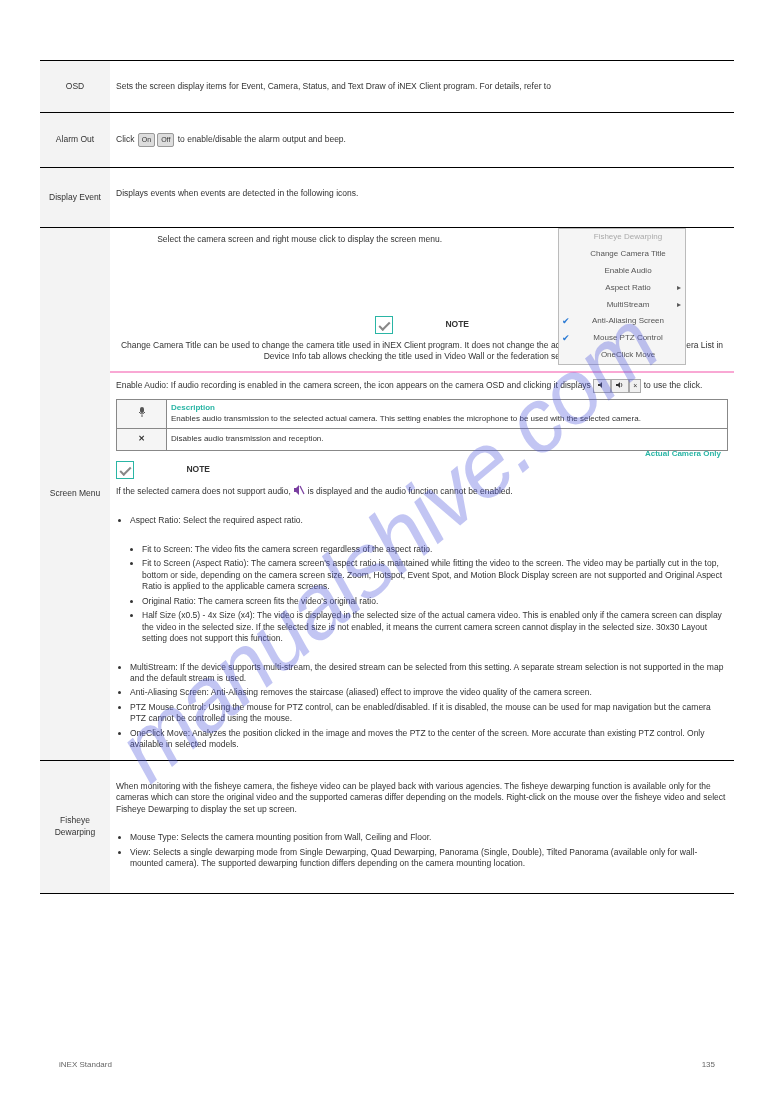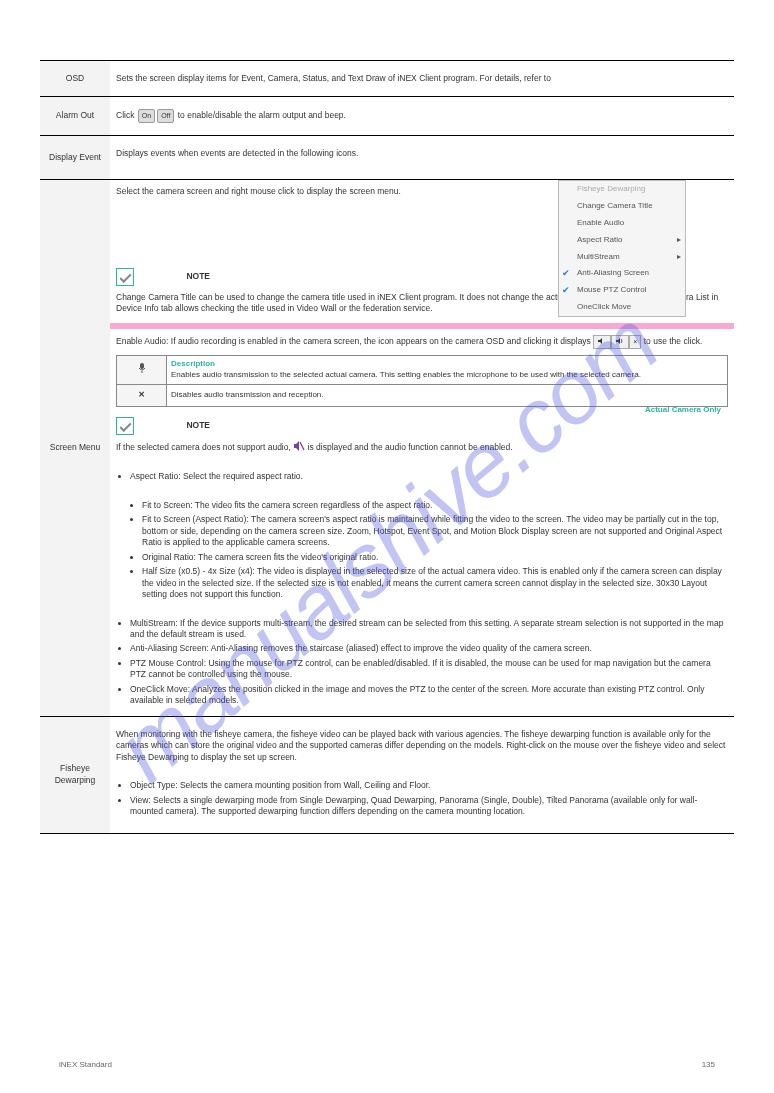--- a/index.html
+++ b/index.html
@@ -32,21 +32,21 @@
     z-index: 2;
   }
   .main-table {
     width: 100%;
     border-collapse: collapse;
   }
   .main-table > tbody > tr > td {
     border-top: 1px solid #000;
     border-bottom: 1px solid #000;
     vertical-align: top;
-    padding: 12px 6px;
+    padding: 20px 6px;
     font-size: 8.5px;
     line-height: 1.35;
   }
   .main-table > tbody > tr > td.label-col {
     width: 70px;
     background: #f3f3f3;
     text-align: center;
     font-size: 8.5px;
     vertical-align: middle;
   }
@@ -175,21 +175,21 @@
       <tbody>
     </tbody>
             </table>
   </td>
 </tr>
 
 <tr>
   <td class="label-col">Screen Menu</td>
   <td style="padding:0;">
 
-    <div class="rel-holder" style="padding:6px 6px 8px 6px; border-bottom:6px solid #f9a8d4;">
+    <div class="rel-holder" style="padding:6px 6px 8px 6px; border-bottom:2px solid #f9a8d4;text-align:center;">
       <div style="width:60%;">Select the camera screen and right mouse click to display the screen menu.</div>
 
       <div class="context-menu">
         <div class="mitem disabled">Fisheye Dewarping</div>
         <div class="mitem">Change Camera Title</div>
         <div class="mitem">Enable Audio</div>
         <div class="mitem"><span>Aspect Ratio</span><span class="arrow">▸</span></div>
         <div class="mitem"><span>MultiStream</span><span class="arrow">▸</span></div>
         <div class="mitem"><span class="chk">✔</span><span>Anti-Aliasing Screen</span></div>
         <div class="mitem"><span class="chk">✔</span><span>Mouse PTZ Control</span></div>
@@ -273,21 +273,21 @@
       </ul>
     </div>
   </td>
 </tr>
 
 <tr>
   <td class="label-col">Fisheye Dewarping</td>
   <td>
     <div>When monitoring with the fisheye camera, the fisheye video can be played back with various agencies. The fisheye dewarping function is available only for the cameras which can store the original video and the supported cameras differ depending on the models. Right-click on the mouse over the fisheye video and select Fisheye Dewarping to display the set up screen.</div>
     <ul class="bullets">
-      <li>Object Type: Selects the camera mounting position from Wall, Ceiling and Floor.</li>
+      <li>Mouse Type: Selects the camera mounting position from Wall, Ceiling and Floor.</li>
       <li>View: Selects a single dewarping mode from Single Dewarping, Quad Dewarping, Panorama (Single, Double), Tilted Panorama (available only for wall-mounted camera). The supported dewarping function differs depending on the camera mounting location.</li>
     </ul>
   </td>
 </tr>
 
 </tbody>
 </table>
 
 </div>
 

